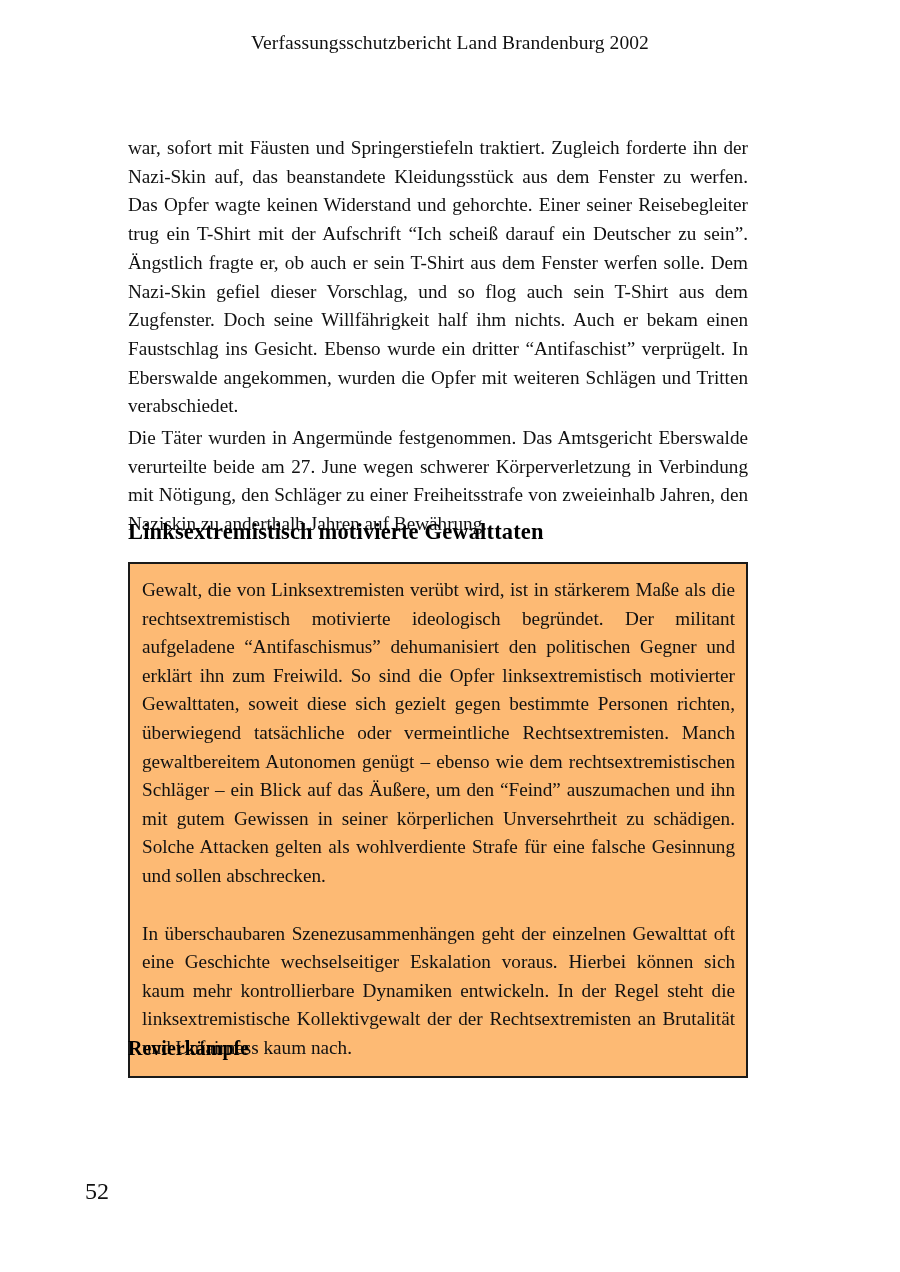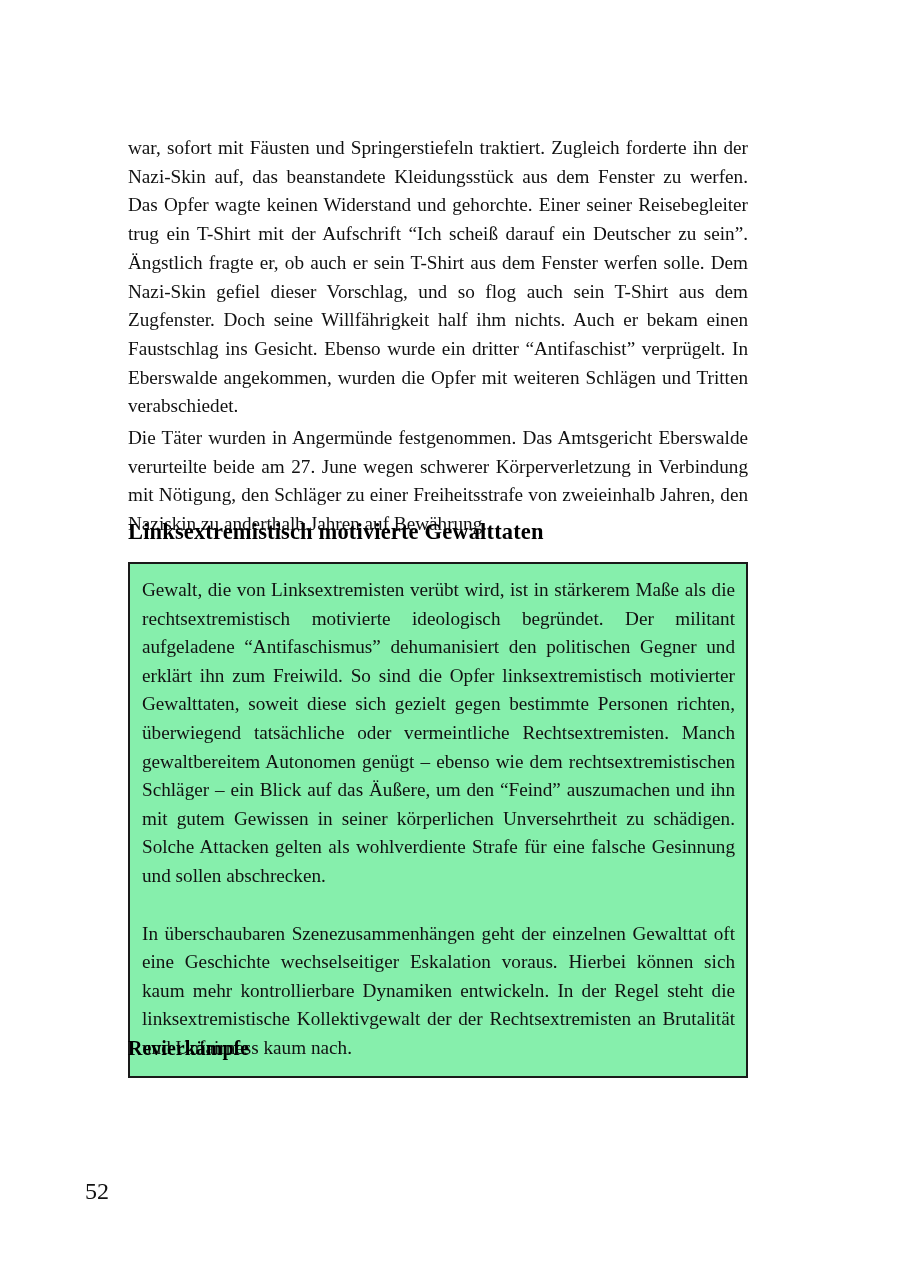--- a/index.html
+++ b/index.html
@@ -125,29 +125,30 @@
     top: 1178px;
     font-size: 24px;
     color: #111111;
   }
 </style>
 </head>
 <body>
 
 <div class="page">
 
+  <div class="running-head">Verfassungsschutzbericht Land Brandenburg 2002</div>
 
   <div class="column">
     <p class="body-text">war, sofort mit Fäusten und Springerstiefeln traktiert. Zugleich forderte ihn der Nazi-Skin auf, das beanstandete Kleidungsstück aus dem Fenster zu werfen. Das Opfer wagte keinen Widerstand und gehorchte. Einer seiner Reisebegleiter trug ein T-Shirt mit der Aufschrift “Ich scheiß darauf ein Deutscher zu sein”. Ängstlich fragte er, ob auch er sein T-Shirt aus dem Fenster werfen solle. Dem Nazi-Skin gefiel dieser Vorschlag, und so flog auch sein T-Shirt aus dem Zugfenster. Doch seine Willfährigkeit half ihm nichts. Auch er bekam einen Faustschlag ins Gesicht. Ebenso wurde ein dritter “Antifaschist” verprügelt. In Eberswalde angekommen, wurden die Opfer mit weiteren Schlägen und Tritten verabschiedet.</p>
     <p class="body-text para-gap">Die Täter wurden in Angermünde festgenommen. Das Amtsgericht Eberswalde verurteilte beide am 27. June wegen schwerer Körperverletzung in Verbindung mit Nötigung, den Schläger zu einer Freiheitsstrafe von zweieinhalb Jahren, den Naziskin zu anderthalb Jahren auf Bewährung.</p>
   </div>
 
   <h2 class="section-heading">Linksextremistisch motivierte Gewalttaten</h2>
 
-  <div class="callout-box" style="background: #86efac; border-color: rgb(26, 26, 26); padding-left: 12px;">
+  <div class="callout-box" style="background: #fdba74; border-color: rgb(26, 26, 26); padding-left: 12px;">
     <p>Gewalt, die von Linksextremisten verübt wird, ist in stärkerem Maße als die rechtsextremistisch motivierte ideologisch begründet. Der militant aufgeladene “Antifaschismus” dehumanisiert den politischen Gegner und erklärt ihn zum Freiwild. So sind die Opfer linksextremistisch motivierter Gewalttaten, soweit diese sich gezielt gegen bestimmte Personen richten, überwiegend tatsächliche oder vermeintliche Rechtsextremisten. Manch gewaltbereitem Autonomen genügt – ebenso wie dem rechtsextremistischen Schläger – ein Blick auf das Äußere, um den “Feind” auszumachen und ihn mit gutem Gewissen in seiner körperlichen Unversehrtheit zu schädigen. Solche Attacken gelten als wohlverdiente Strafe für eine falsche Gesinnung und sollen abschrecken.</p>
     <p>In überschaubaren Szenezusammenhängen geht der einzelnen Gewalttat oft eine Geschichte wechselseitiger Eskalation voraus. Hierbei können sich kaum mehr kontrollierbare Dynamiken entwickeln. In der Regel steht die linksextremistische Kollektivgewalt der der Rechtsextremisten an Brutalität und Unfairness kaum nach.</p>
   </div>
 
   <h3 class="sub-heading">Revierkämpfe</h3>
 
 
   <div class="folio">52</div>
 
 </div>

